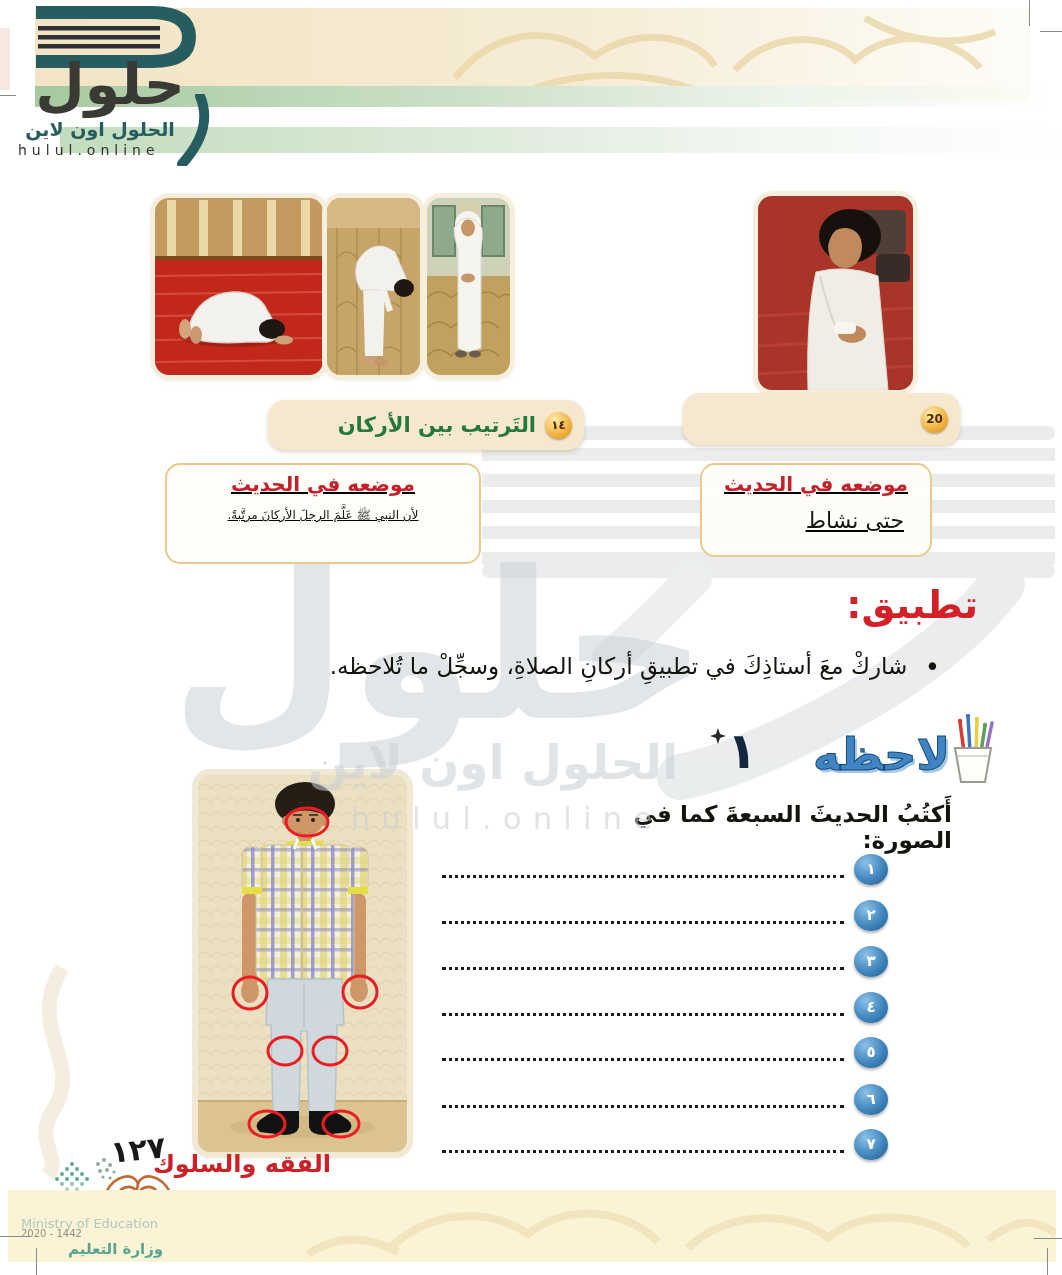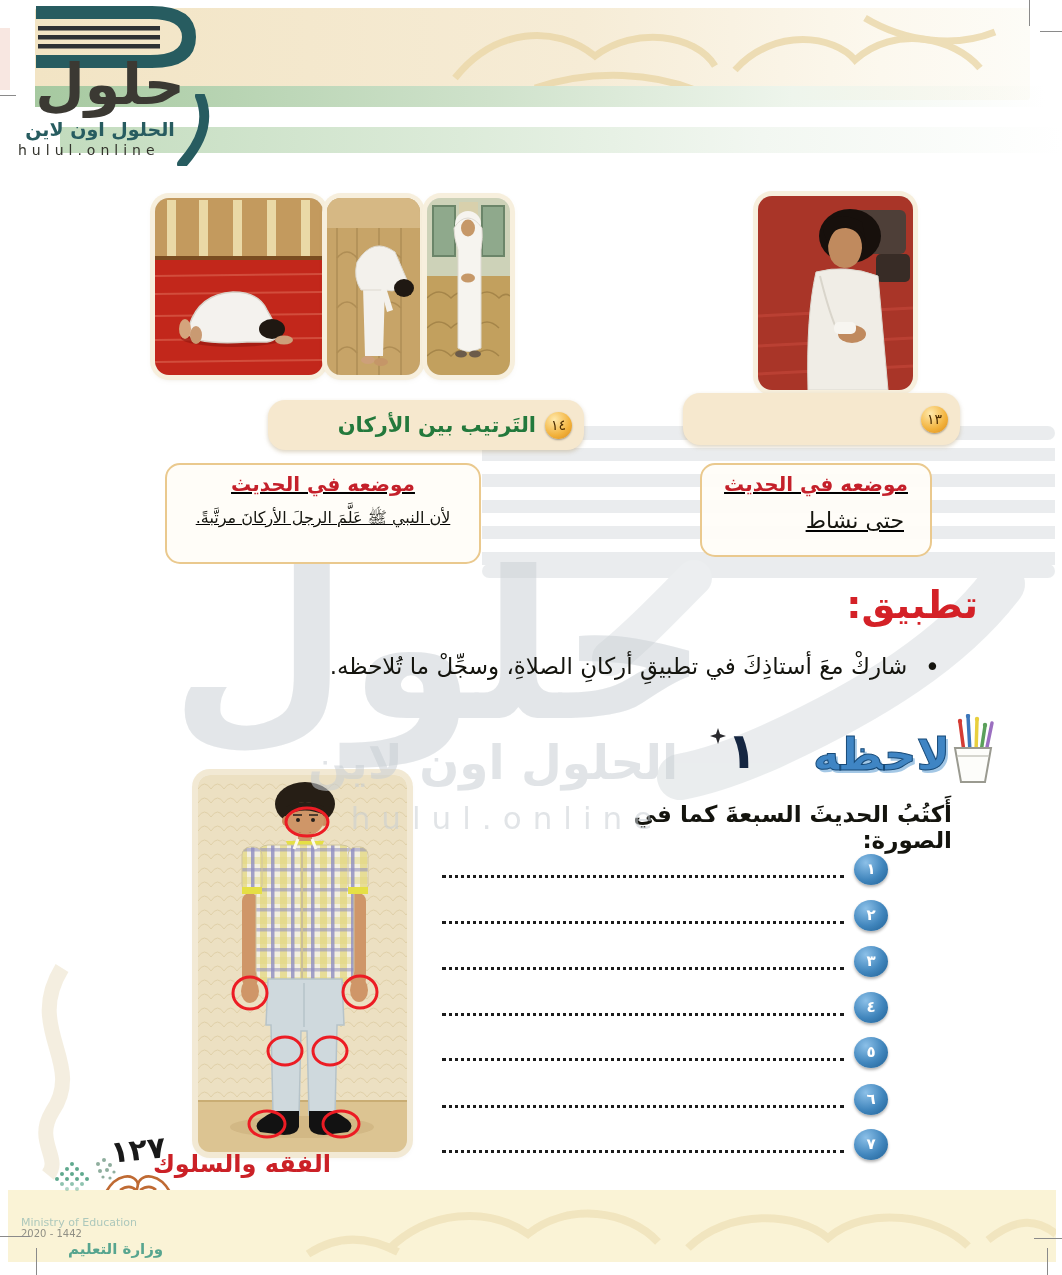--- a/index.html
+++ b/index.html
@@ -15,21 +15,21 @@
   .band-green2{background:linear-gradient(to right,#c3dcbe,#dcebd9 40%,#f2f7f1 70%,rgba(255,255,255,0));}
   .brand-word{font-weight:bold;color:#3b3933;font-size:57px;line-height:1;letter-spacing:-2px;}
   .tag-ar{color:#275c60;font-weight:bold;font-size:19px;text-align:center;}
   .tag-en{color:#33332c;font-size:14px;letter-spacing:5px;}
 
   
   .bubble{background:#f6e8ce;border-radius:17px;box-shadow:0 2px 4px rgba(180,160,120,.45);
           display:flex;align-items:center;gap:9px;direction:rtl;padding:0 12px;}
   .badge-orange{flex:0 0 auto;width:27px;height:27px;border-radius:50%;
           background:radial-gradient(circle at 35% 28%,#ffe9ab,#f2b23c 60%,#d98a18);
-          color:#4a2b00;font-weight:normal;font-size:14px;display:flex;align-items:center;justify-content:center;
+          color:#4a2b00;font-weight:bold;font-size:12px;display:flex;align-items:center;justify-content:center;
           box-shadow:0 1px 2px rgba(0,0,0,.35);}
   .pillar-title{color:#23793c;font-weight:bold;font-size:21px;white-space:nowrap;}
 
   
   .hadith-box{border:2.5px solid #eac98e;border-radius:15px;background:rgba(255,253,247,.92);text-decoration:underline;}
   .hadith-title{color:#c4202a;font-weight:bold;font-size:20px;text-align:center;}
   .hadith-text{color:#15150f;font-size:22px;}
 
   .app-heading{color:#d42127;font-weight:bold;font-size:38px;text-align:right;}
   .bullet-line{font-size:23px;color:#14140e;text-align:right;}
@@ -46,21 +46,21 @@
       box-shadow:0 2px 3px rgba(0,0,0,.3);}
   .dotline{position:absolute;left:6px;right:44px;bottom:8px;border-bottom:3px dotted #1c1c1c;}
 
   .photo-frame{border-radius:14px;box-shadow:0 0 0 5px #f7efdd,0 2px 6px rgba(150,130,90,.5);overflow:hidden;background:#ddd;}
   .boy-frame{border-radius:12px;box-shadow:0 0 0 6px #f2e9d4,0 2px 8px rgba(0,0,0,.18);overflow:hidden;}
 
   .pagenum{font-weight:bold;font-size:30px;color:#191919;transform:rotate(-6deg);}
   .subject{color:#cb2127;font-weight:bold;font-size:24px;}
   .footer-band{background:#faf3d6;}
   .moe-ar{color:#57a58f;font-weight:bold;font-size:15px;}
-  .moe-en{color:#adc8bc;font-size:11px;}
+  .moe-en{color:#adc8bc;font-size:13px;text-align:right;}
   .moe-years{color:#8f8f85;font-size:10px;}
 
   .wm{color:#c9cfd4;pointer-events:none;}
   .crop{background:#8a8a8a;}
 </style>
 </head>
 <body>
 
 <div class="page">
 
@@ -205,34 +205,34 @@
       <path d="M70,48 Q70,70 86,72 Q102,72 104,52 Q104,34 88,32 Q72,32 70,48 Z" fill="#c08a5e"></path>
       <path d="M64,30 Q80,12 104,26 L108,46 Q104,30 86,30 Q74,32 70,50 Z" fill="#17100c"></path>
       <path d="M58,76 Q88,68 120,80 L130,194 L50,194 Q48,120 58,76 Z" fill="#f0ede6" stroke="#ddd9d0" stroke-width="1"></path>
       <path d="M62,80 Q72,120 80,136" stroke="#d9d5cb" stroke-width="2" fill="none"></path>
       <ellipse cx="94" cy="138" rx="14" ry="9" fill="#c08a5e"></ellipse>
       <rect x="76" y="126" width="22" height="12" rx="5" fill="#f7f5f0"></rect>
     </svg>
   </div>
 
   <div class="abs bubble" style="left:683px;top:393px;width:253px;height:52px;z-index:2;">
-    <span class="badge-orange">١٣</span>
+    <span class="badge-orange">20</span>
   </div>
   <div class="abs bubble" style="left:268px;top:400px;width:292px;height:50px;z-index:2;">
     <span class="badge-orange">١٤</span>
     <span class="pillar-title">التَرتيب بين الأركان</span>
   </div>
 
   <div class="abs hadith-box" style="left:700px;top:463px;width:228px;height:90px;z-index:2;">
     <div class="hadith-title rtl" style="margin-top:7px;">موضعه في الحديث</div>
     <div class="hadith-text rtl" style="margin-top:12px;padding:0 26px;text-align:right;">حتى نشاط</div>
   </div>
   <div class="abs hadith-box" style="left:165px;top:463px;width:312px;height:97px;z-index:2;">
     <div class="hadith-title rtl" style="margin-top:7px;">موضعه في الحديث</div>
-    <div class="hadith-text rtl nowrap" style="margin-top:12px;text-align:center;font-size:16px;">لأن النبي ﷺ عَلَّمَ الرجلَ الأركانَ مرتَّبةً.</div>
+    <div class="hadith-text rtl nowrap" style="margin-top:12px;text-align:center;font-size:12px;">لأن النبي ﷺ عَلَّمَ الرجلَ الأركانَ مرتَّبةً.</div>
   </div>
 
   <div class="abs app-heading rtl" style="left:828px;top:583px;width:150px;z-index:2;">تطبيق:</div>
 
   <div class="abs bullet-line rtl" style="left:240px;top:652px;width:700px;z-index:2;">
     <span style="font-size:26px;vertical-align:middle;">•</span>
     <span style="margin-right:10px;">شاركْ معَ أستاذِكَ في تطبيقِ أركانِ الصلاةِ، وسجِّلْ ما تُلاحظه.</span>
   </div>
 
   <svg class="abs" style="left:946px;top:714px;z-index:2;" width="52" height="72" viewBox="0 0 52 72">

